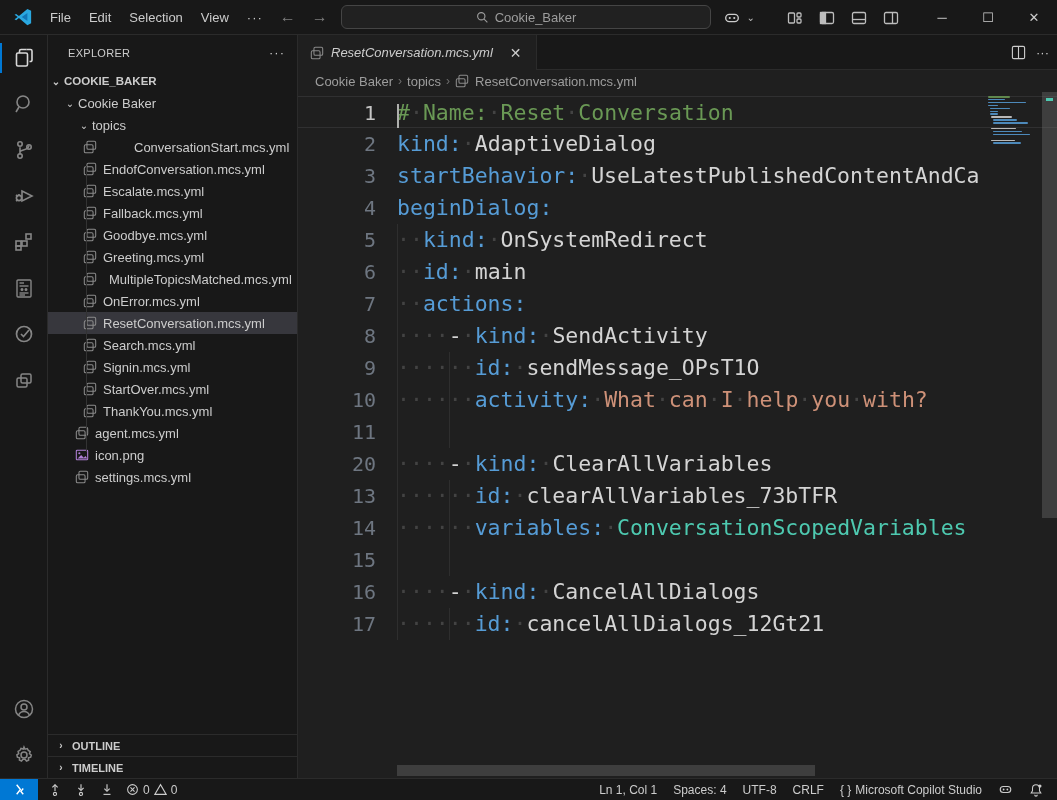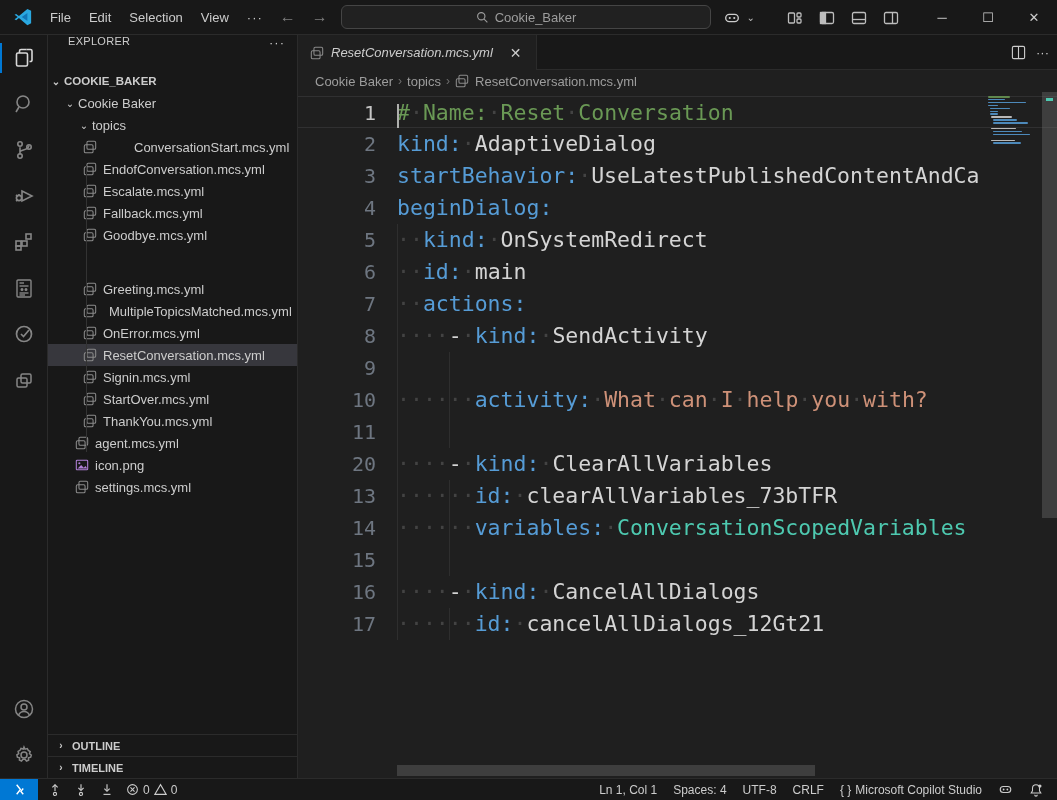--- a/index.html
+++ b/index.html
@@ -38,21 +38,21 @@
   .ab-item { height:46px; display:flex; align-items:center; justify-content:center;
              color:#868686; position:relative; }
   .ab-item.active { color:#d7d7d7; }
   .ab-item.active::before { content:""; position:absolute; left:0; top:8px;
              bottom:8px; width:2px; background:#0078d4; }
   .ab-spacer { flex:1; }
 
   
   #sidebar { width:250px; background:#181818; border-right:1px solid #2b2b2b;
              display:flex; flex-direction:column; position:relative; }
-  #sidebar-header { height:35px; display:flex; align-items:flex-start;
+  #sidebar-header { height:35px; display:flex; align-items:center;
                     padding:0 12px 0 20px; }
   #sidebar-title { font-size:11px; color:#cccccc; flex:1; letter-spacing:.3px; }
   #explorer-more { color:#cccccc; letter-spacing:1px; }
   #tree { flex:1; overflow:hidden; position:relative; }
   .tree-row { height:22px; display:flex; align-items:center; color:#cccccc;
               font-size:13px; white-space:nowrap; }
   .tree-row.selected { background:#37373d; }
   .tree-row .twisty { width:16px; text-align:center; font-size:10px; color:#cccccc; flex:0 0 16px;}
   .tree-row .ticon { width:16px; flex:0 0 16px; display:flex; align-items:center;
                      justify-content:center; margin-right:5px; }
@@ -325,21 +325,21 @@
           </div>
           <div class="tree-row" style="padding-left: 34px;">
             <span class="ticon">
               <svg width="14" height="14" viewBox="0 0 16 16" fill="none" stroke="#8a8a8a" stroke-width="1.2">
                 <rect x="4.5" y="1.5" width="10" height="9" rx="1.5"></rect>
                 <rect x="1.5" y="5.5" width="10" height="9" rx="1.5"></rect>
               </svg>
             </span>
             <span>Goodbye.mcs.yml</span>
           </div>
-          <div class="tree-row" style="padding-left: 34px; margin-top: 32px;">
+          <div class="tree-row" style="padding-left: 34px;">
             <span class="ticon">
               <svg width="14" height="14" viewBox="0 0 16 16" fill="none" stroke="#8a8a8a" stroke-width="1.2">
                 <rect x="4.5" y="1.5" width="10" height="9" rx="1.5"></rect>
                 <rect x="1.5" y="5.5" width="10" height="9" rx="1.5"></rect>
               </svg>
             </span>
             <span>Greeting.mcs.yml</span>
           </div>
           <div class="tree-row" style="padding-left: 34px; gap: 6px;">
             <span class="ticon">
@@ -360,20 +360,29 @@
             <span>OnError.mcs.yml</span>
           </div>
           <div class="tree-row selected" style="padding-left: 34px;">
             <span class="ticon">
               <svg width="14" height="14" viewBox="0 0 16 16" fill="none" stroke="#8a8a8a" stroke-width="1.2">
                 <rect x="4.5" y="1.5" width="10" height="9" rx="1.5"></rect>
                 <rect x="1.5" y="5.5" width="10" height="9" rx="1.5"></rect>
               </svg>
             </span>
             <span>ResetConversation.mcs.yml</span>
+          </div>
+          <div class="tree-row" style="padding-left: 34px;">
+            <span class="ticon">
+              <svg width="14" height="14" viewBox="0 0 16 16" fill="none" stroke="#8a8a8a" stroke-width="1.2">
+                <rect x="4.5" y="1.5" width="10" height="9" rx="1.5"></rect>
+                <rect x="1.5" y="5.5" width="10" height="9" rx="1.5"></rect>
+              </svg>
+            </span>
+            <span>Search.mcs.yml</span>
           </div>
           <div class="tree-row" style="padding-left: 34px;">
             <span class="ticon">
               <svg width="14" height="14" viewBox="0 0 16 16" fill="none" stroke="#8a8a8a" stroke-width="1.2">
                 <rect x="4.5" y="1.5" width="10" height="9" rx="1.5"></rect>
                 <rect x="1.5" y="5.5" width="10" height="9" rx="1.5"></rect>
               </svg>
             </span>
             <span>Signin.mcs.yml</span>
           </div>
@@ -510,20 +519,21 @@
             </div>
             <div class="code-row">
               <span class="indent-guide" style="left: 99px;"></span>
               <span class="gutter">8</span>
               <span class="code-text"><span class="tk-ws">····</span><span class="tk-plain">-</span><span class="tk-ws">·</span><span class="tk-key">kind:</span><span class="tk-ws">·</span><span class="tk-plain">SendActivity</span></span>
             </div>
             <div class="code-row">
               <span class="indent-guide" style="left: 99px;"></span>
               <span class="indent-guide" style="left: 150.76px;"></span>
               <span class="gutter">9</span>
+              <span class="code-text"><span class="tk-ws">······</span><span class="tk-key">id:</span><span class="tk-ws">·</span><span class="tk-plain">sendMessage_OPsT1O</span></span>
             </div>
             <div class="code-row">
               <span class="indent-guide" style="left: 99px;"></span>
               <span class="indent-guide" style="left: 150.76px;"></span>
               <span class="gutter">10</span>
               <span class="code-text"><span class="tk-ws">······</span><span class="tk-key">activity:</span><span class="tk-ws">·</span><span class="tk-str">What</span><span class="tk-ws">·</span><span class="tk-str">can</span><span class="tk-ws">·</span><span class="tk-str">I</span><span class="tk-ws">·</span><span class="tk-str">help</span><span class="tk-ws">·</span><span class="tk-str">you</span><span class="tk-ws">·</span><span class="tk-str">with?</span></span>
             </div>
             <div class="code-row">
               <span class="indent-guide" style="left: 99px;"></span>
               <span class="indent-guide" style="left: 150.76px;"></span>

